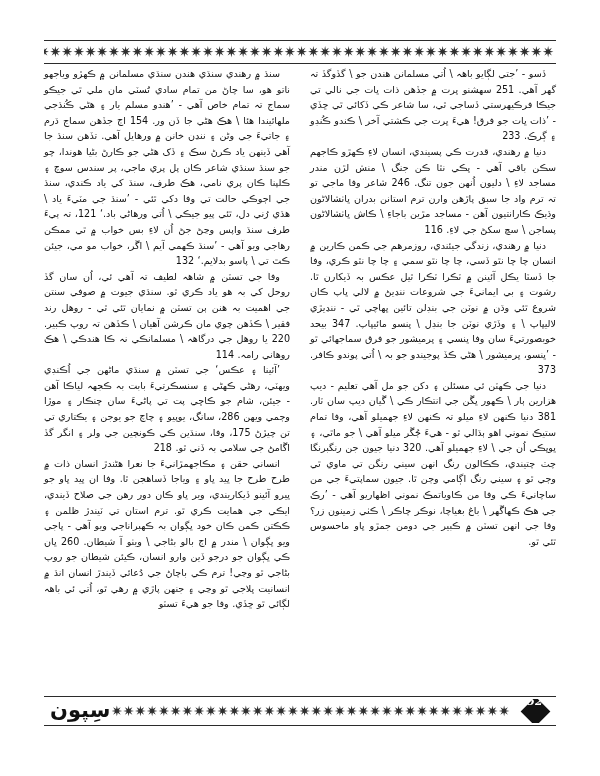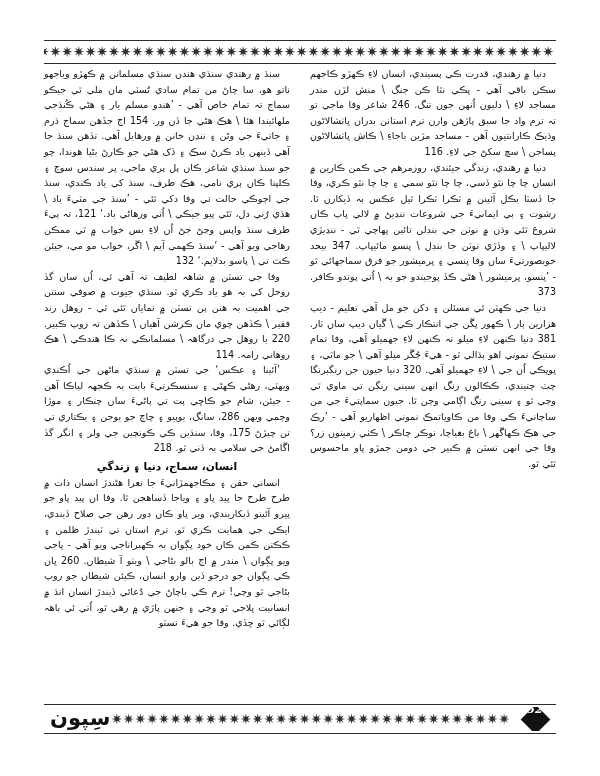--- a/index.html
+++ b/index.html
@@ -101,21 +101,21 @@
     line-height:16px;
     text-align:center;
     direction:rtl;
     color:#050505;
   }
 
   
   .footer{
     position:absolute;
     left:44px;right:44px;
-    bottom:40px;
+    bottom:48px;
     height:34px;
   }
   .footer-rule{
     position:absolute;left:0;right:0;height:1px;background:#2b2b2b;
   }
   .footer-rule.a{ top:2px; }
   .footer-rule.b{ bottom:2px; }
 
   .footer-inner{
     position:absolute;
@@ -237,24 +237,24 @@
       </div>
     <div class="orn-rule b"></div>
   </div>
 
   <div class="body-area">
     <div class="columns">
       <div class="col" id="col-right">
           <p class="para">سنڌ ۾ رهندي سنڌي هندن سنڌي مسلمانن ۾ ڪهڙو وياجهو ناتو هو، سا چاڻ من تمام سادي تُسٽي مان ملي ٿي جيڪو سماج تہ تمام خاص آهي - ’هندو مسلم يار ۽ هڻي ڪُنڌجي ملهائيندا هئا \ هڪ هڻي جا ڏن ور. 154 اڄ جڏهن سماج ڌرم ۽ جاتيءَ جي وڻن ۽ ننڍن خانن ۾ ورهايل آهي. تڏهن سنڌ جا آهي ڏينهن ياد ڪرڻ سڪ ۽ ڏک هڻي جو ڪارڻ بڻيا هوندا، چو جو سنڌ سنڌي شاعر ڪان پل پري ماجي، پر سندس سوچ ۽ ڪلپنا ڪان پري نامي، هڪ طرف، سنڌ کي ياد ڪندي، سنڌ جي اڄوڪي حالت تي وفا دکي ٿئي - ’سنڌ جي مٽيءَ ياد \ هڌي رُني دل، ٿئي پيو جيڪي \ اُتي ورهاڻي باد.‘ 121، تہ ٻيءَ طرف سنڌ واپس وڃڻ جڻ اُن لاءِ بس خواب ۾ ٿي ممڪن رهاجي ويو آهي - ’سنڌ ڪهمي آيم \ اڱر، خواب مو مي، جيئن ڪٿ تي \ پاسو بدلايم.‘ 132</p>
           <p class="para">وفا جي تسٽن ۾ شاهہ لطيف تہ آهي ئي، اُن سان گڏ روحل کي بہ هو ياد ڪري ٿو. سنڌي جيوت ۾ صوفي سنتن جي اهميت بہ هنن ٻن تسٽن ۾ نمايان ٿئي ٿي - روهل رند فقير \ ڪڏهن چوي مان ڪرشن آهيان \ ڪڏهن تہ روپ ڪبير. 220 يا روهل جي درگاهہ \ مسلمانڪي نہ ڪا هندڪي \ هڪ روهاني رامہ. 114</p>
           <p class="para">’آئينا ۽ عڪس‘ جي تسٽن ۾ سنڌي ماڻهن جي اُڪنڊي ويهٽي، رهڻي ڪهڻي ۽ سنسڪرتيءَ بابت بہ ڪجهہ لياڪا آهن - جيئن، شام جو ڪاڇي پت تي پاڻيءَ سان چنڪار ۽ موڙا وڄمي ويهن 286، سانگ، يوپيو ۽ چاچ جو يوجن ۽ يڪتاري تي تن چيڙڻ 175، وفا، سنڌين ڪي ڪونڄين جي ولر ۽ انگر گڏ اڱامڻ جي سلامي بہ ڏني ٿو. 218</p>
-          <h2 class="section-head">انسان، سماج، دنيا ۽ زندگي</h2>
           <p class="para">انساني حقن ۽ مڪاجهمڙانيءَ جا نعرا هڻندڙ انسان ذات ۾ طرح طرح جا ڀيد ڀاو ۽ وياجا ڏساهجن ٿا. وفا ان ڀيد ڀاو جو ڀيرو آئينو ڏيکاريندي، وير ڀاو ڪان دور رهن جي صلاح ڏيندي، ايڪي جي همايت ڪري ٿو. ترم استان تي ٽيندڙ ظلمن ۽ ڪڪتن ڪمن ڪان خود ڀڳوان بہ ڪهبراناجي ويو آهي - ڀاجي ويو ڀڳوان \ مندر ۾ اڄ بالو بڻاجي \ ويٺو آ شيطان. 260 ڀان ڪي ڀڳوان جو درجو ڏين وارو انسان، ڪيئن شيطان جو روپ بڻاجي ٿو وڃي! ترم ڪي باچاڻ جي دُعائي ڏيندڙ انسان انڌ ۾ انسانيت ڀلاجي ٿو وڃي ۽ جنهن پاڙي ۾ رهي ٿو، اُتي ئي باهہ لڳائي ٿو ڇڏي. وفا جو هيءَ تسٽو</p>
         </div>
       <div class="col" id="col-left">
+          <p class="para">ڏسو - ’جتي لڳايو باهہ \ اُتي مسلمانن هندن جو \ گڏوگڏ تہ گهر آهي. 251 سهشنو ڀرت ۾ جڏهن ذات ڀات جي نالي تي جيڪا فرڪيهرستي ڏساجي ٿي، سا شاعر ڪي ڏکائي ٿي ڇڏي - ’ذات ڀات جو فرق! هيءَ ڀرت جي ڪشتي آخر \ ڪندو ڪُنڊو ۽ ڳرڪ. 233</p>
           <p class="para">دنيا ۾ رهندي، قدرت ڪي پسيندي، انسان لاءِ ڪهڙو ڪاجهم سڪن باقي آهي - ڀڪي نٿا ڪن جنگ \ منش لڙن مندر مساجد لاءِ \ دليون اُنهن جون تنگ. 246 شاعر وفا ماجي تو تہ ترم واد جا سبق پاڙهن وارن ترم استانن بدران ڀاٺشالاڻون وڌيڪ ڪارانتيون آهن - مساجد مڙين باجاءِ \ ڪاش ڀاٺشالاڻون پساجن \ سچ سکڻ جي لاءِ. 116</p>
           <p class="para">دنيا ۾ رهندي، زندگي جيئندي، روزمرهم جي ڪمن ڪارين ۾ انسان چا چا نٿو ڏسي، چا چا نٿو سمي ۽ چا چا نٿو ڪري، وفا جا ڏسٽا يڪل آئينن ۾ ٽڪرا ٽڪرا ٿيل عڪس بہ ڏيکارن ٿا. رشوت ۽ بي ايمانيءَ جي شروعات ننڍيڻ ۾ لالي ڀاپ ڪان شروع ٿئي وڌن ۾ نوٽن جي بنڊلن تائين ڀهاچي ٿي - ننڍيڙي لاليڀاپ \ ۽ وڏڙي نوٽن جا بنڊل \ ڀنسو مائيڀاپ. 347 بيحد خوبصورتيءَ سان وفا ڀنسي ۽ ڀرميشور جو فرق سماجهائي ٿو - ’ڀنسو، ڀرميشور \ هڻي ڪڏ پوجيندو جو بہ \ اُتي پوندو ڪافر. 373</p>
           <p class="para">دنيا جي ڪهٽن ئي مسئلن ۽ دکن جو مل آهي تعليم - ديپ هزارين ٻار \ ڪهور ڀڱن جي انتڪار ڪي \ ڱيان ديپ سان ٽار. 381 دنيا ڪنهن لاءِ ميلو تہ ڪنهن لاءِ جهميلو آهي، وفا تمام ستيڪ نموني اهو ٻڌالي ٿو - هيءَ ڄُڱر ميلو آهي \ جو ماٿي، ۽ ڀوڀڪي اُن جي \ لاءِ جهميلو آهي. 320 دنيا جيون جن رنگبرنگا چٽ چتيندي، ڪڪالون رنگ انهن سيني رنگن تي ماوي ٿي وڄي ٿو ۽ سيني رنگ اڳامي وڄن ٿا. جيون سماپتيءَ جي من ساچانيءَ ڪي وفا من ڪاوياتمڪ نموني اظهاريو آهي - ’رڪ جي هڪ ڪهاڱهر \ باغ بغياچا، نوڪر چاڪر \ ڪٺي زمينون زر؟ وفا جي انهن تسٽن ۾ ڪبير جي دومن جمڙو ڀاو ماحسوس ٿئي ٿو.</p>
         </div>
     </div>
   </div>
 
   <div class="footer">
     <div class="footer-rule a"></div>
     <div class="footer-inner">

